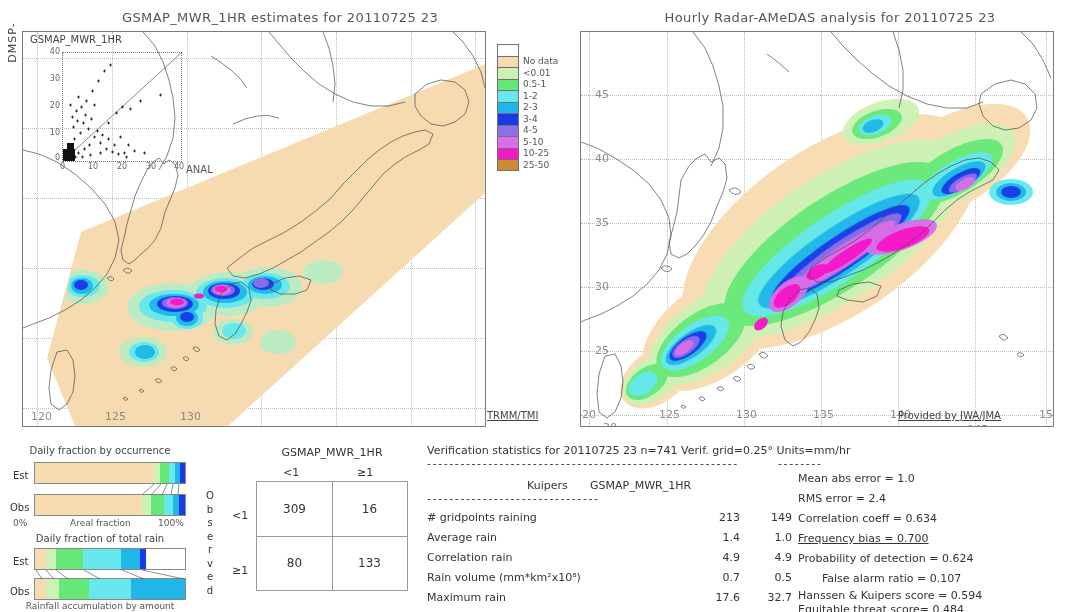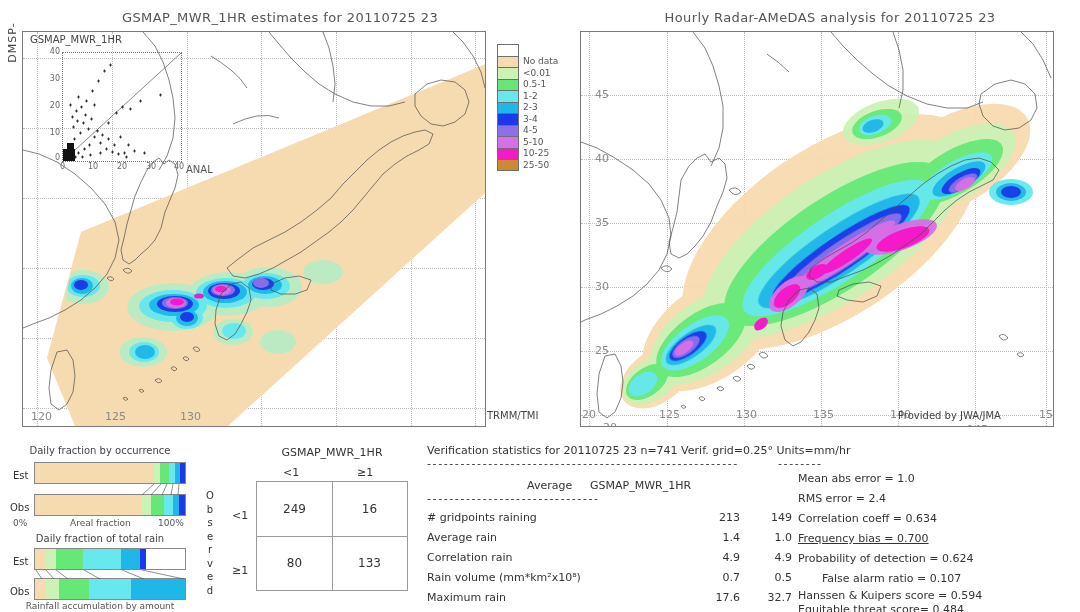--- a/index.html
+++ b/index.html
@@ -13,21 +13,21 @@
     position: relative;
   }
   .abs { position: absolute; }
 
   
   .ttl {
     font-size: 13px; color: #555; letter-spacing: .4px;
     text-align: center; white-space: nowrap;
   }
   .tiny { font-size: 9px; color: #555; }
-  .sm   { font-size: 10px; color: #444; }
+  .sm   { font-size: 10px; color: #444; text-decoration: underline; }
   .md   { font-size: 11px; color: #333; }
 
   
   #dmsp-label {
     left: -18px; top: 36px; width: 60px;
     transform: rotate(-90deg);
     font-size: 11px; color: #444; letter-spacing: 1px;
     text-align: center;
   }
 
@@ -605,42 +605,42 @@
 <div class="abs chdr" style="left:283px; top:466px;">&lt;1</div>
 <div class="abs chdr" style="left:357px; top:466px;">≥1</div>
 
 <div class="abs chdr" style="left:232px; top:509px;">&lt;1</div>
 <div class="abs chdr" style="left:232px; top:564px;">≥1</div>
 
 <div class="abs" id="ctab">
   <div id="ctab-grid">
     <div class="vline"></div>
     <div class="hline"></div>
-    <div class="cell" style="left:0;   top:0;">249</div>
+    <div class="cell" style="left:0;   top:0;">309</div>
     <div class="cell" style="left:50%; top:0;">16</div>
     <div class="cell" style="left:0;   top:50%;">80</div>
     <div class="cell" style="left:50%; top:50%;">133</div>
   </div>
 </div>
 
 <div class="abs" id="observed-col">
   <div>O</div>
   <div>b</div>
   <div>s</div>
   <div>e</div>
   <div>r</div>
   <div>v</div>
   <div>e</div>
   <div>d</div>
 </div>
 
 <div class="stat-line" style="left:427px; top:444px;">Verification statistics for 20110725 23  n=741  Verif. grid=0.25°  Units=mm/hr</div>
 <div class="stat-line dashes" style="left:427px; top:457px;">--------------------------------------------------------</div>
 
-<div class="stat-line" style="left:527px; top:479px;">Average</div>
+<div class="stat-line" style="left:527px; top:479px;">Kuipers</div>
 <div class="stat-line" style="left:590px; top:479px;">GSMAP_MWR_1HR</div>
 <div class="stat-line dashes" style="left:427px; top:492px;">-------------------------------</div>
 
 <div class="stat-line" style="left:427px; top:511px;"># gridpoints raining</div>
 <div class="stat-line" style="left:700px; top:511px; width:40px; text-align:right;">213</div>
 <div class="stat-line" style="left:752px; top:511px; width:40px; text-align:right;">149</div>
 
 <div class="stat-line" style="left:427px; top:531px;">Average rain</div>
 <div class="stat-line" style="left:700px; top:531px; width:40px; text-align:right;">1.4</div>
 <div class="stat-line" style="left:752px; top:531px; width:40px; text-align:right;">1.0</div>

